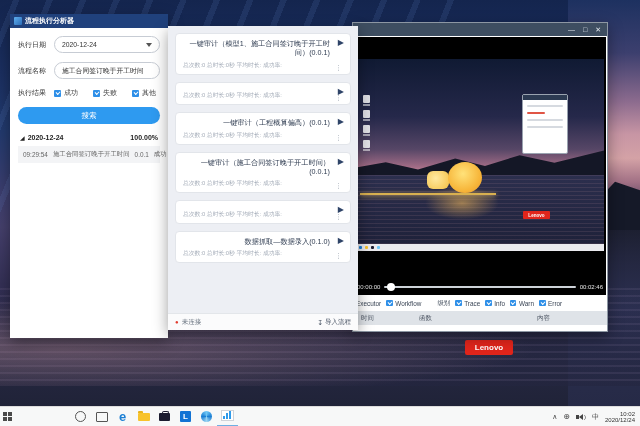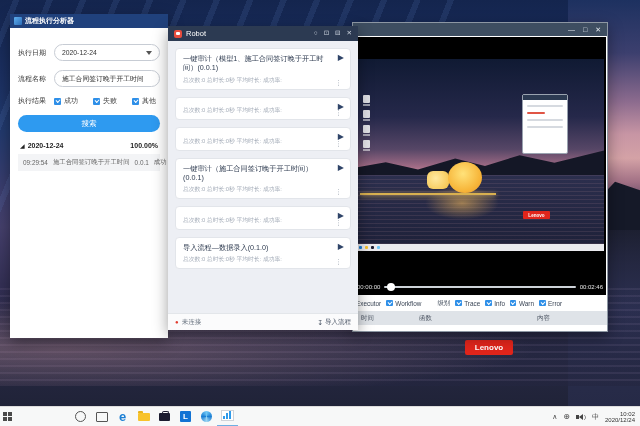--- a/index.html
+++ b/index.html
@@ -22,21 +22,21 @@
   .wp-lenovo{position:absolute;left:465px;top:340px;width:48px;height:15px;border-radius:2px;
     display:flex;align-items:center;justify-content:center;color:#fff;font-size:8px;font-weight:bold;z-index:1;}
 
   .window{position:absolute;box-shadow:0 5px 14px rgba(0,0,0,.38);}
 
   
   .win-analyzer{left:10px;top:14px;width:158px;height:324px;background:#fff;z-index:2;}
   .an-titlebar{height:14px;background:#20417c;display:flex;align-items:center;gap:3px;padding:0 4px;}
   .an-appicon{width:8px;height:8px;border-radius:1px;background:linear-gradient(135deg,#5fb0ef,#2b6cb8);flex:0 0 auto;}
   .an-title{color:#fff;font-size:7px;font-weight:bold;white-space:nowrap;}
-  .an-body{padding:16px 8px 0 8px;}
+  .an-body{padding:8px 8px 0 8px;}
   .an-row{display:flex;align-items:center;margin-bottom:9px;}
   .an-label{width:36px;font-size:7px;color:#333;flex:0 0 auto;}
   .pill{flex:1;height:15px;border:1px solid #c7ccd4;border-radius:9px;display:flex;align-items:center;
     justify-content:space-between;padding:0 7px;font-size:6.8px;color:#333;background:#fff;}
   .caret{width:0;height:0;border-left:3px solid transparent;border-right:3px solid transparent;border-top:4px solid #555;}
   .cb-group{display:flex;flex:1;justify-content:space-between;padding-right:4px;}
   .cb-item{display:flex;align-items:center;gap:3px;font-size:7px;color:#444;}
   .cb-box{width:7px;height:7px;background:#2e8fe8;border-radius:1px;position:relative;}
   .cb-box::after{content:"";position:absolute;left:1.5px;top:1px;width:3px;height:1.8px;
     border-left:1px solid #fff;border-bottom:1px solid #fff;transform:rotate(-45deg);}
@@ -51,21 +51,21 @@
   
   .win-robot{left:168px;top:26px;width:190px;height:304px;background:#edeff4;z-index:4;display:flex;flex-direction:column;}
   .rb-titlebar{height:15px;background:#2c3a52;display:flex;align-items:center;padding:0 6px;flex:0 0 auto;}
   .rb-logo{width:8px;height:8px;border-radius:2px;background:#e84c3d;margin-right:4px;position:relative;}
   .rb-logo::after{content:"";position:absolute;left:2px;top:2.5px;width:4px;height:2.5px;background:#fff;border-radius:1px;}
   .rb-title{color:#fff;font-size:7.5px;}
   .rb-controls{margin-left:auto;display:flex;gap:6px;color:#cdd5e0;font-size:6.5px;}
   .rb-controls span{cursor:pointer;line-height:1;}
   .rb-body{flex:1;padding:7px 7px 0 7px;overflow:hidden;}
   .card{background:#fff;border:1px solid #e2e5ea;border-radius:4px;padding:5px 7px 4px 7px;margin-bottom:7px;position:relative;}
-  .card-title{font-size:7.2px;color:#2e3b50;line-height:1.25;padding-right:13px;}
+  .card-title{font-size:7.2px;color:#2e3b50;line-height:1.25;padding-right:13px;text-align:right;}
   .card-meta{font-size:5.8px;color:#a5adb9;margin-top:3.5px;}
   .card-play{position:absolute;right:6px;top:5px;color:#2f4468;font-size:8px;line-height:1;cursor:pointer;}
   .card-kebab{position:absolute;right:8px;bottom:3px;color:#98a1ae;font-size:7px;line-height:1;cursor:pointer;}
   .rb-footer{height:16px;background:#fbfbfc;border-top:1px solid #e3e6ea;display:flex;align-items:center;
     padding:0 7px;font-size:6.5px;color:#68727f;flex:0 0 auto;}
   .status-dot{color:#e23b2e;font-size:6px;margin-right:3px;line-height:1;}
   .rb-import{margin-left:auto;display:flex;align-items:center;gap:2px;color:#465162;cursor:pointer;}
   .import-ic{font-size:7px;line-height:1;color:#465162;}
 
   
@@ -287,60 +287,51 @@
       </label>
     </div>
     <div class="vd-cols">
       <span class="col-1">时间</span>
       <span class="col-2">函数</span>
       <span class="col-3">内容</span>
     </div>
   </div>
 
   <div class="window win-robot">
-    <div class="rb-titlebar">
-      <div class="rb-logo"></div>
-      <div class="rb-title">Robot</div>
-      <div class="rb-controls">
-        <span>○</span>
-        <span>⊡</span>
-        <span>⊟</span>
-        <span>✕</span>
-      </div>
-    </div>
     <div class="rb-body">
       <div class="card">
         <div class="card-title">一键审计（模型1、施工合同签订晚于开工时间）(0.0.1)</div>
         <div class="card-meta">总次数:0  总时长:0秒  平均时长:  成功率:</div>
         <span class="card-play">▶</span>
         <span class="card-kebab">⋮</span>
       </div>
       <div class="card">
         <div class="card-meta">总次数:0  总时长:0秒  平均时长:  成功率:</div>
         <span class="card-play">▶</span>
         <span class="card-kebab">⋮</span>
       </div>
       <div class="card">
+        <div class="card-title">一键审计（工程概算偏高）(0.0.1)</div>
         <div class="card-meta">总次数:0  总时长:0秒  平均时长:  成功率:</div>
         <span class="card-play">▶</span>
         <span class="card-kebab">⋮</span>
       </div>
       <div class="card">
         <div class="card-title">一键审计（施工合同签订晚于开工时间）(0.0.1)</div>
         <div class="card-meta">总次数:0  总时长:0秒  平均时长:  成功率:</div>
         <span class="card-play">▶</span>
         <span class="card-kebab">⋮</span>
       </div>
       <div class="card">
         <div class="card-meta">总次数:0  总时长:0秒  平均时长:  成功率:</div>
         <span class="card-play">▶</span>
         <span class="card-kebab">⋮</span>
       </div>
       <div class="card">
-        <div class="card-title">导入流程—数据录入(0.1.0)</div>
+        <div class="card-title">数据抓取—数据录入(0.1.0)</div>
         <div class="card-meta">总次数:0  总时长:0秒  平均时长:  成功率:</div>
         <span class="card-play">▶</span>
         <span class="card-kebab">⋮</span>
       </div>
     </div>
     <div class="rb-footer">
       <span class="status-dot">●</span>
       <span>未连接</span>
       <span class="rb-import">
         <span class="import-ic">↧</span>

